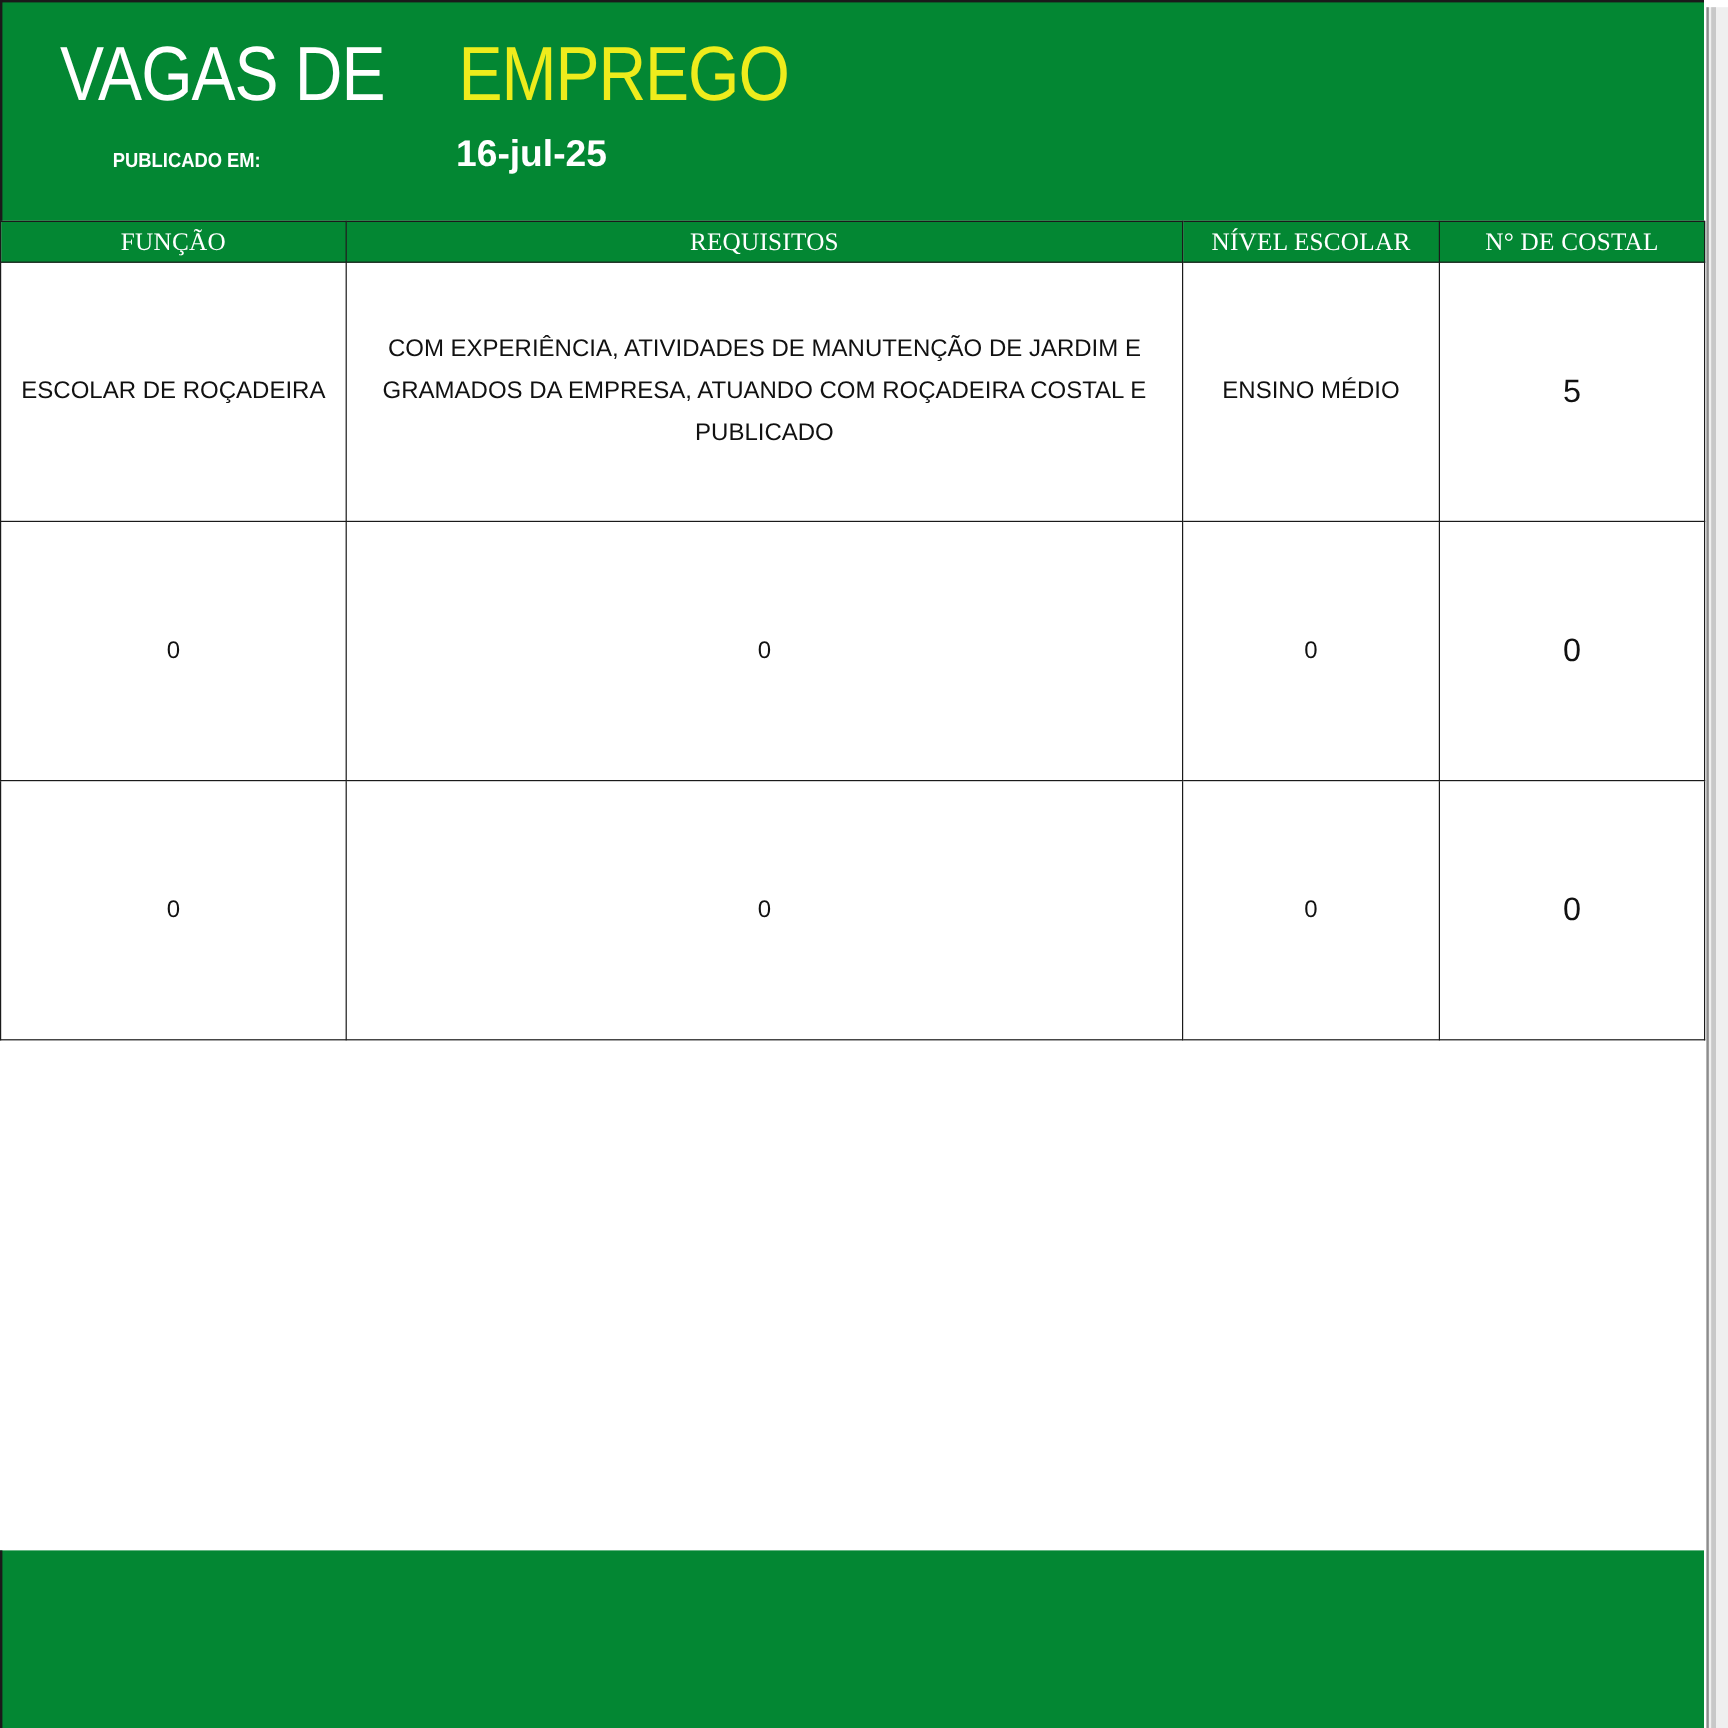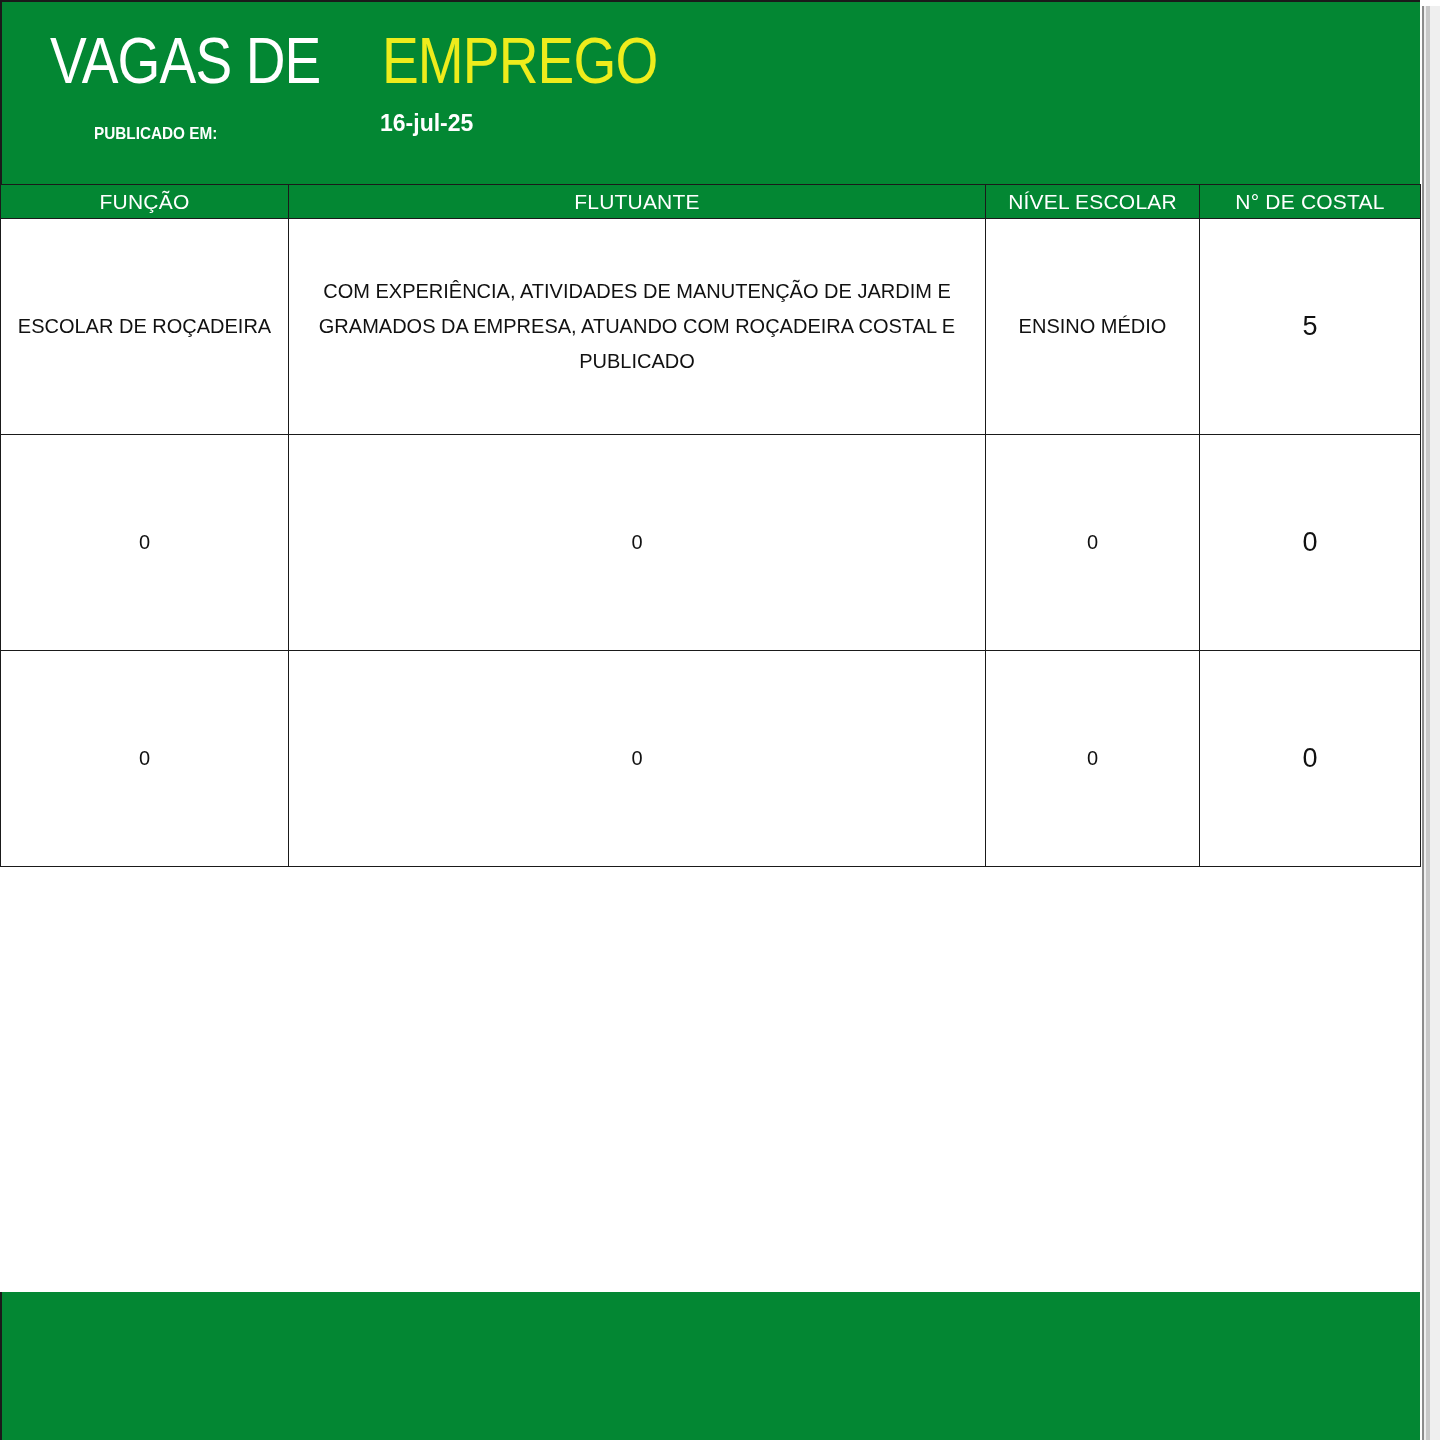--- a/index.html
+++ b/index.html
@@ -23,34 +23,34 @@
     }
     .title-yellow {
       position: absolute; left: 380px; top: 22px; font-size: 64px; color: #eeec1c;
       transform: scaleX(0.86); transform-origin: left top; white-space: nowrap; letter-spacing: -1px;
     }
     .pub-label {
       position: absolute; left: 92px; top: 122px; font-size: 17px; font-weight: bold;
       color: #ffffff; transform: scaleX(0.9); transform-origin: left top; white-space: nowrap;
     }
     .pub-date {
-      position: absolute; left: 378px; top: 108px; font-size: 23px; font-weight: bold;
+      position: absolute; left: 378px; top: 108px; font-size: 31px; font-weight: bold;
       color: #ffffff; white-space: nowrap;
     }
     table.jobs {
       position: absolute; left: 0; top: 184px; width: 1420px; border-collapse: collapse;
       table-layout: fixed;
     }
     table.jobs th, table.jobs td {
       border: 1.5px solid #1a1a1a; text-align: center; vertical-align: middle;
       padding: 0 8px; box-sizing: border-box;
     }
     table.jobs th {
       background: #038733; color: #ffffff; font-weight: normal; font-size: 21px;
-      height: 34px; letter-spacing: 0.2px;
+      height: 34px; letter-spacing: 0.2px; font-family: Liberation Serif, serif;
     }
     table.jobs td {
       background: #ffffff; color: #111111; font-size: 20px; line-height: 35px;
     }
     table.jobs td.num { font-size: 27px; }
     .row-a td { height: 209px; }
     .row-b td { height: 216px; }
     .footer-band {
       position: absolute; left: 0; top: 1292px; width: 1420px; height: 148px;
       background: #038733; border-left: 2px solid #1a1a1a; box-sizing: border-box;
@@ -78,21 +78,21 @@
   <table class="jobs">
     <colgroup>
       <col style="width:288px">
       <col style="width:697px">
       <col style="width:214px">
       <col style="width:221px">
     </colgroup>
     <thead>
       <tr>
         <th>FUNÇÃO</th>
-        <th>FLUTUANTE</th>
+        <th>REQUISITOS</th>
         <th>NÍVEL ESCOLAR</th>
         <th>N° DE COSTAL</th>
       </tr>
     </thead>
     <tbody>
       <tr class="row-b">
         <td>ESCOLAR DE ROÇADEIRA</td>
         <td>COM EXPERIÊNCIA, ATIVIDADES DE MANUTENÇÃO DE JARDIM E GRAMADOS DA EMPRESA, ATUANDO COM ROÇADEIRA COSTAL E PUBLICADO</td>
         <td>ENSINO MÉDIO</td>
         <td class="num">5</td>

